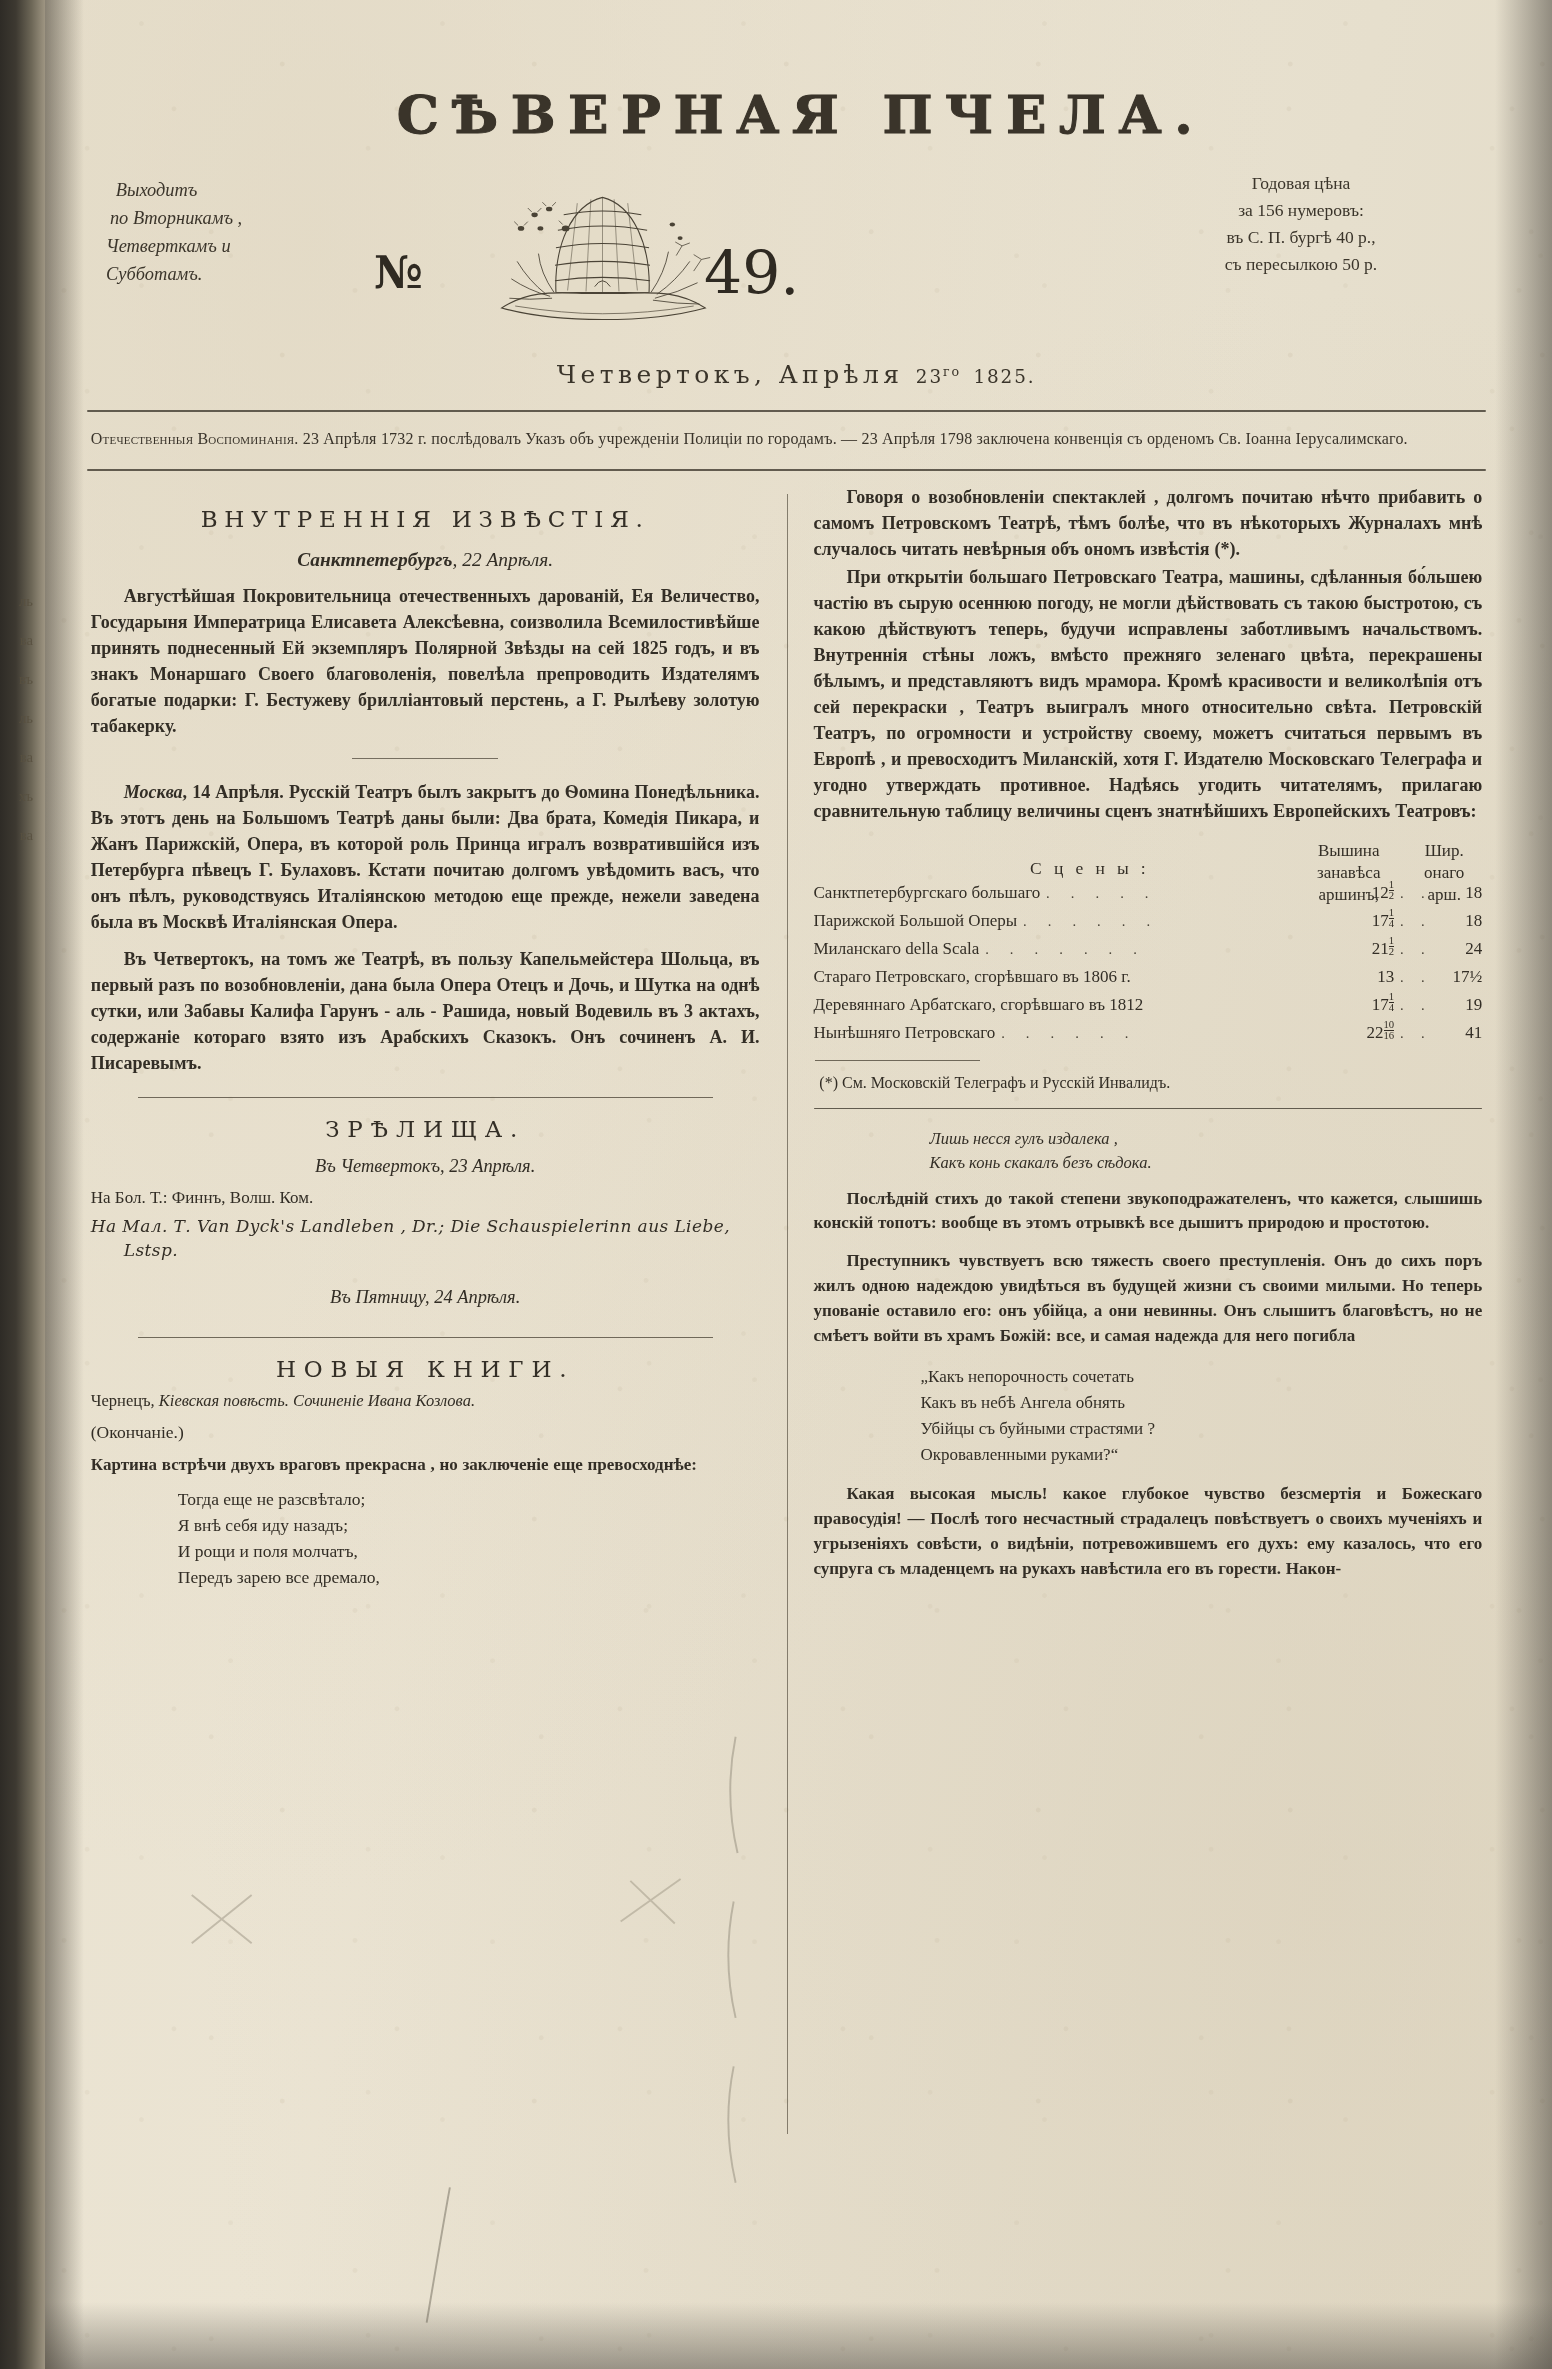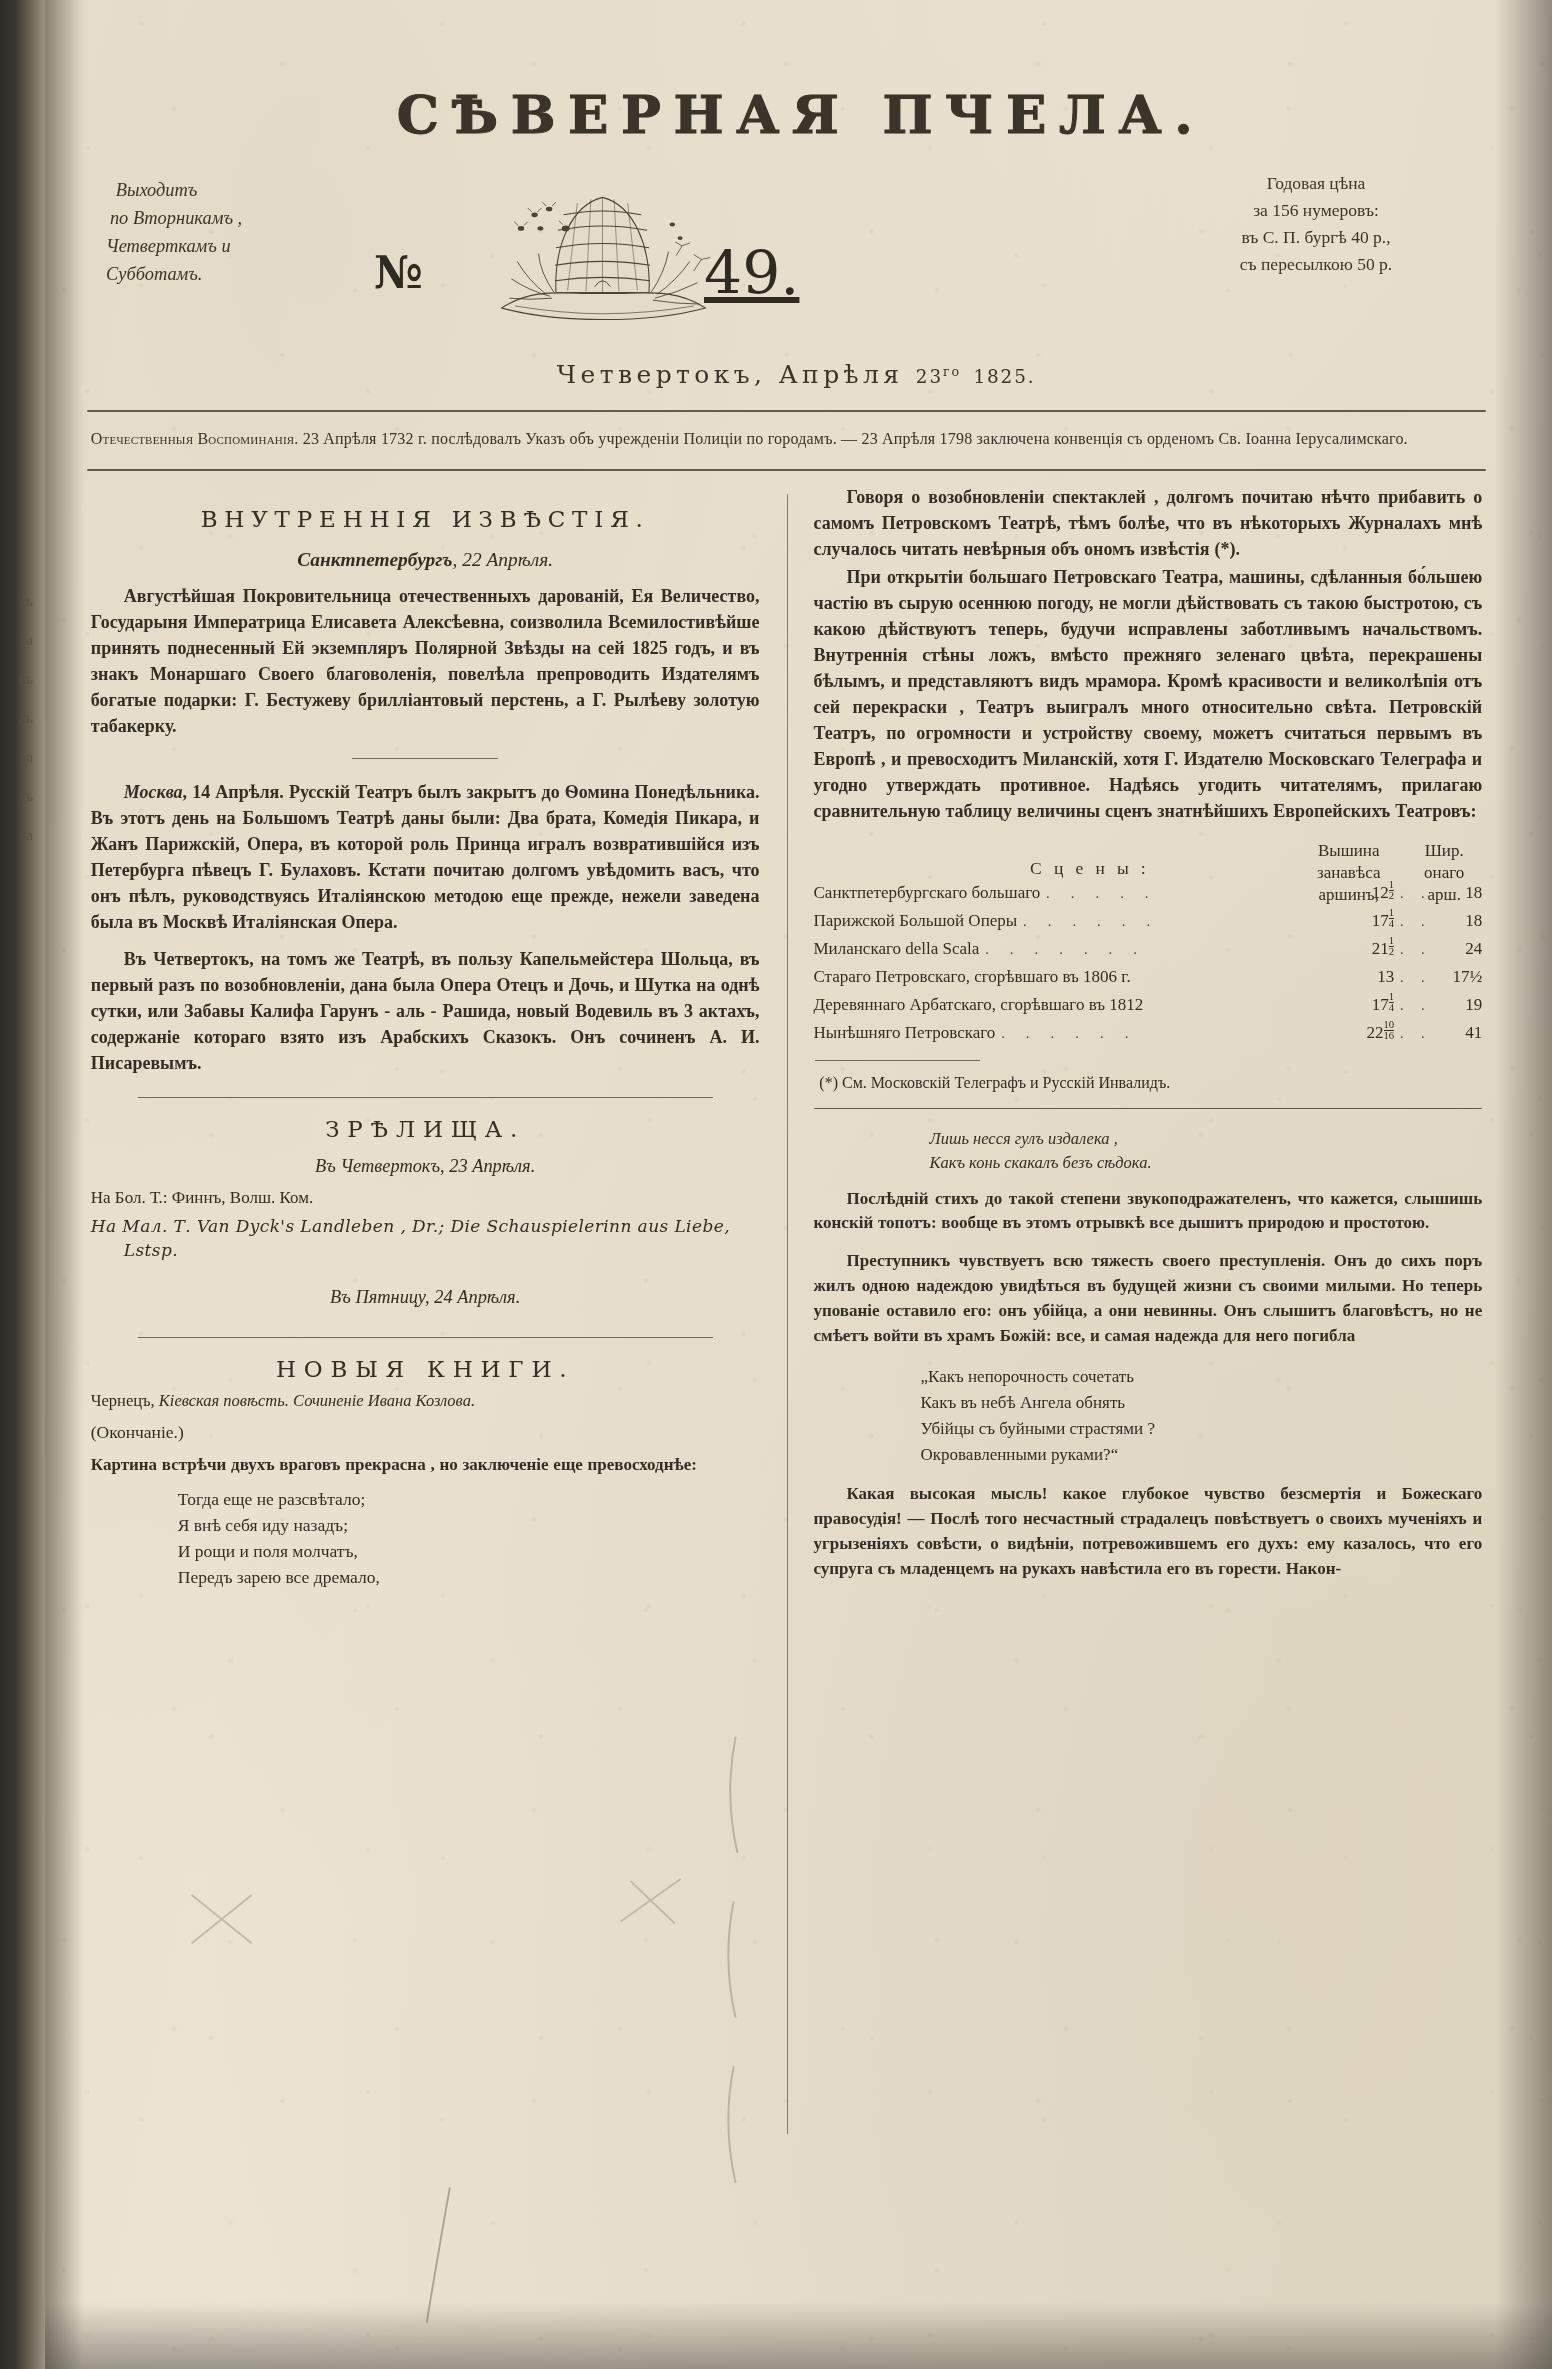--- a/index.html
+++ b/index.html
@@ -75,32 +75,32 @@
   .issue-freq{
     position:absolute;left:23px;top:5.8px;
     font-size:18.4px;line-height:28px;color:#3b352b;
     font-style:italic;
   }
   .issue-freq div:nth-child(1){padding-left:9.7px;}
   .issue-freq div:nth-child(2){padding-left:3.9px;}
   .issue-freq div:nth-child(4){padding-left:0px;}
 
   .issue-price{
-    position:absolute;right:14px;top:0px;
+    position:absolute;right:29px;top:0px;
     font-size:17.5px;line-height:27px;color:#3b352b;text-align:center;width:320px;
   }
 
   .issue-no{
     position:absolute;left:291px;top:76px;
     font-size:45px;font-weight:700;color:#2f2a22;
     font-family:"DejaVu Serif", serif;
   }
   .issue-num{
     position:absolute;left:621px;top:68px;
-    font-size:60px;color:#2f2a22;font-family:"DejaVu Serif", serif;text-decoration:underline;
+    font-size:60px;color:#2f2a22;font-family:"DejaVu Serif", serif;
   }
 
   .vignette{position:absolute;left:374px;top:0px;width:291px;height:175px;}
 
   .dateline{
     text-align:center;margin-top:9.7px;
     font-size:25px;letter-spacing:4.4px;color:#3a342a;
     font-family:"DejaVu Serif", serif;
     padding-left:19.4px;
   }

